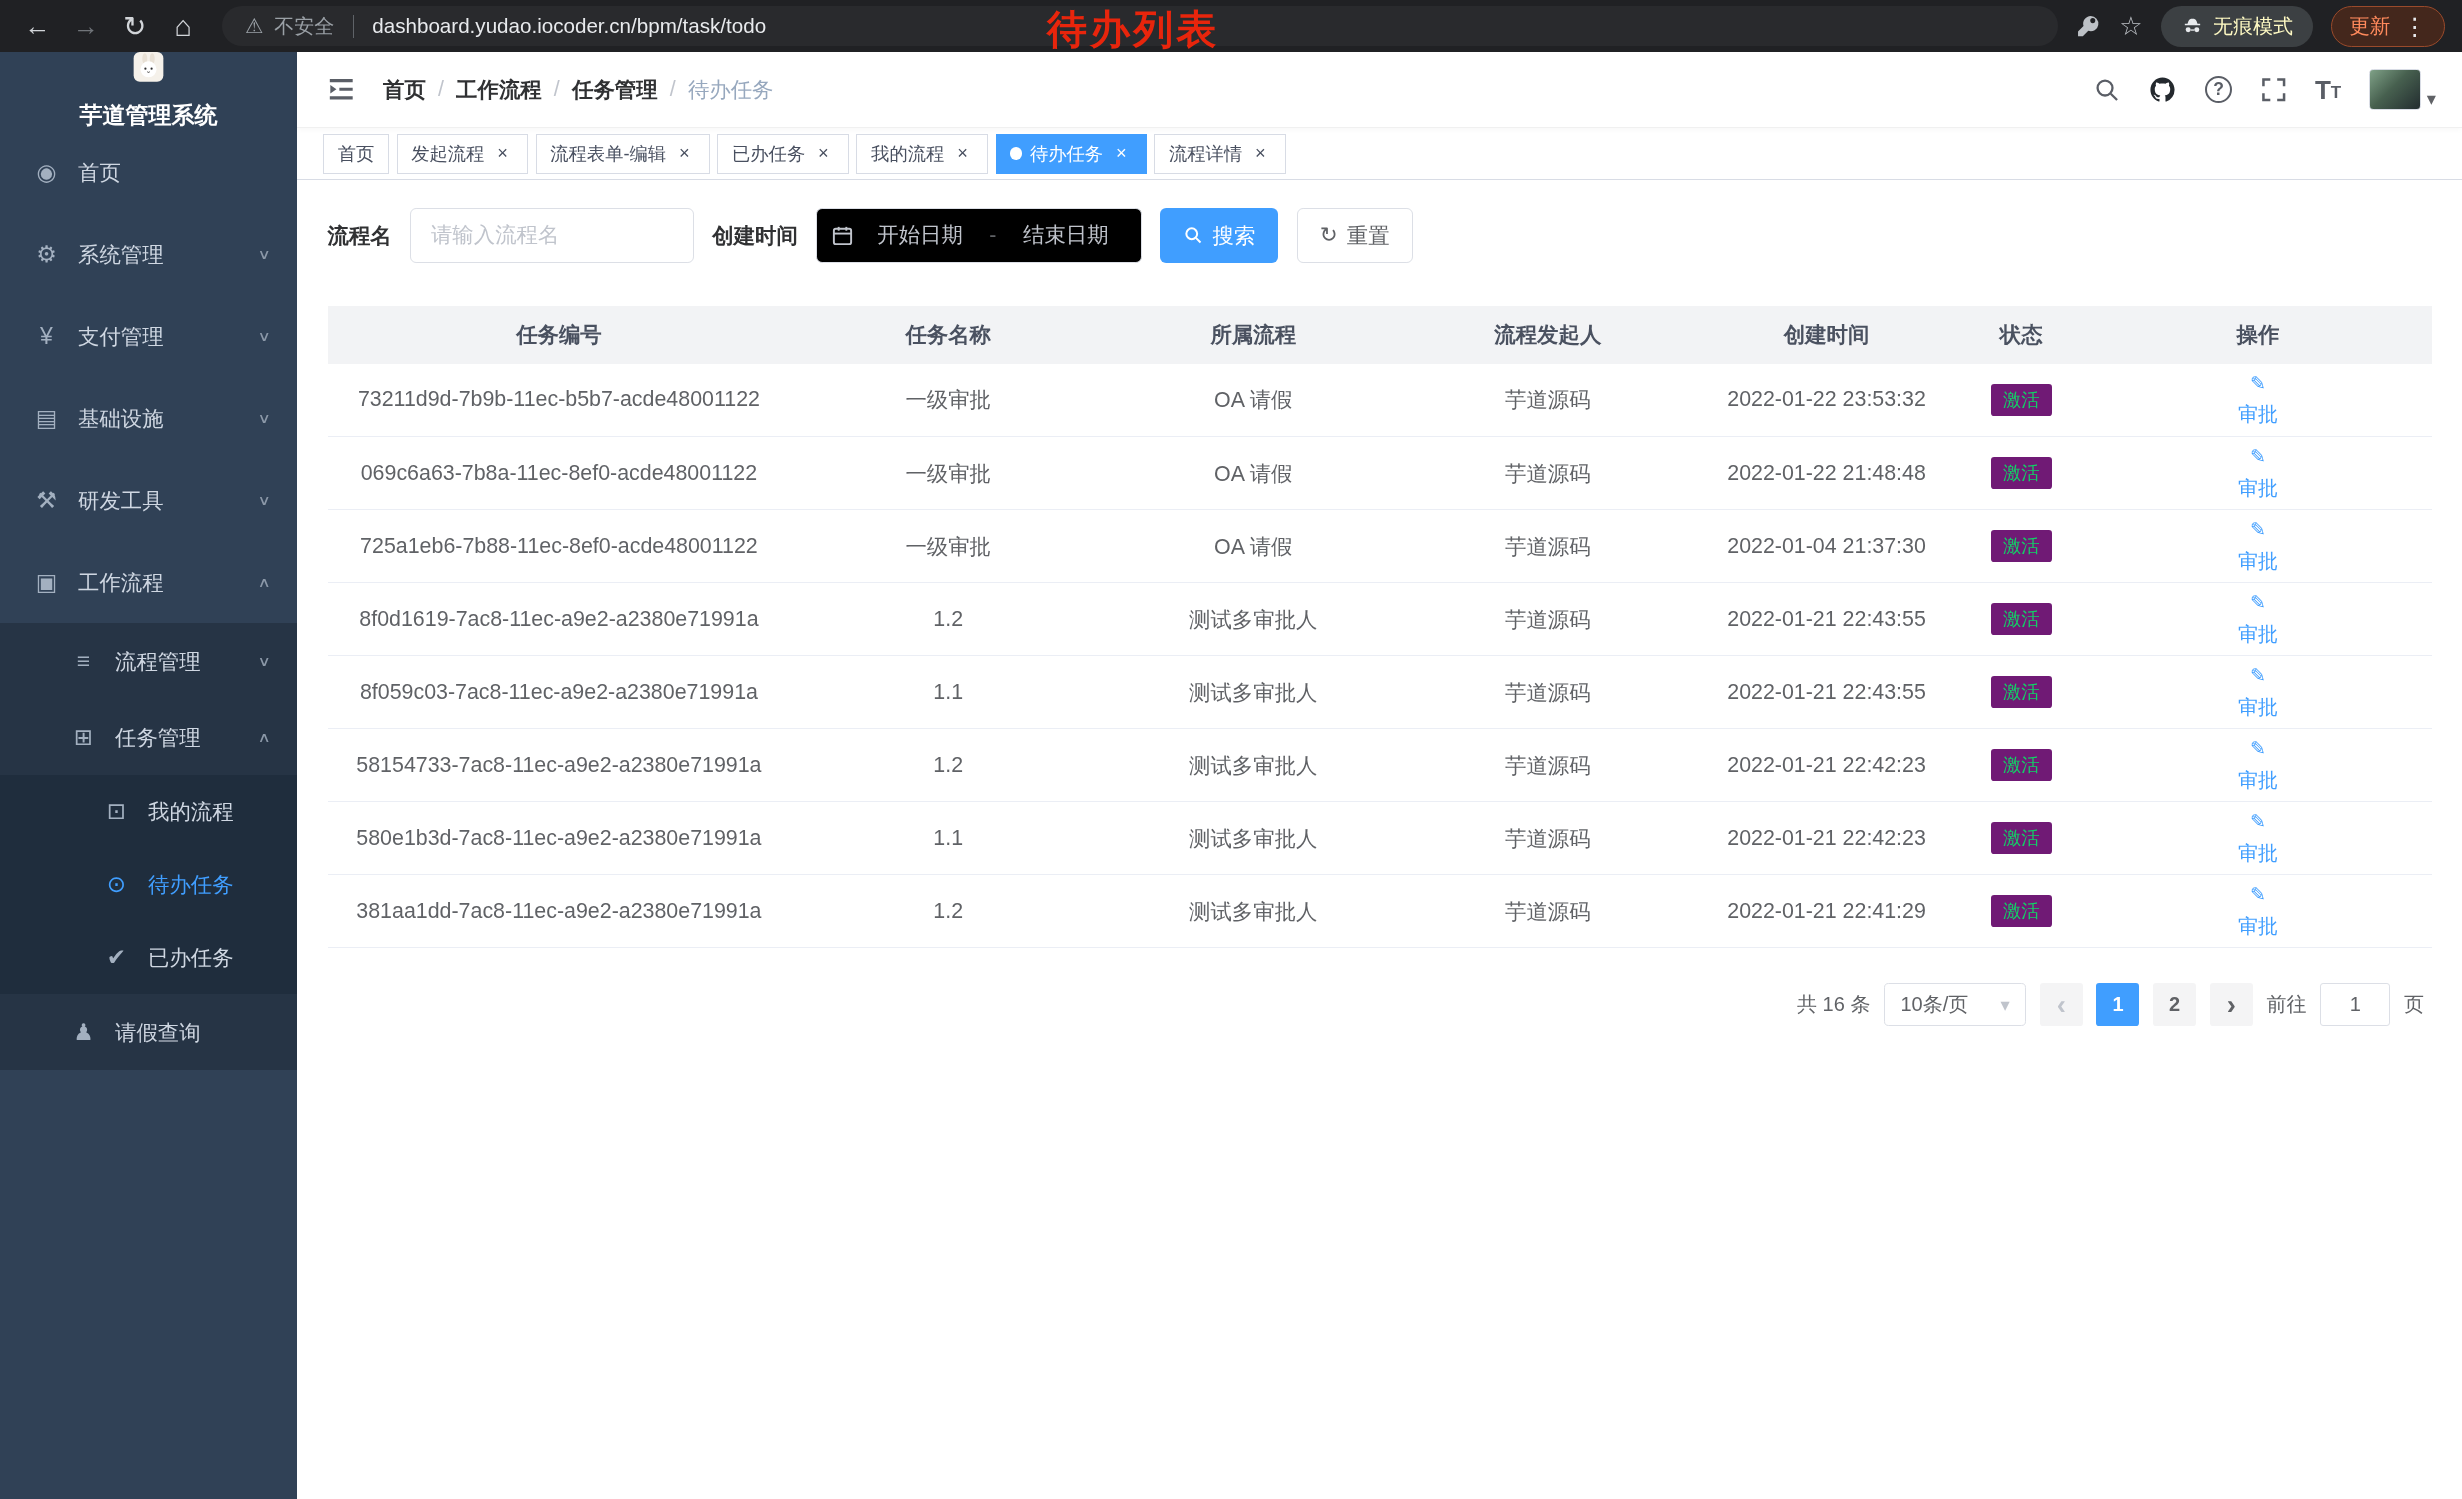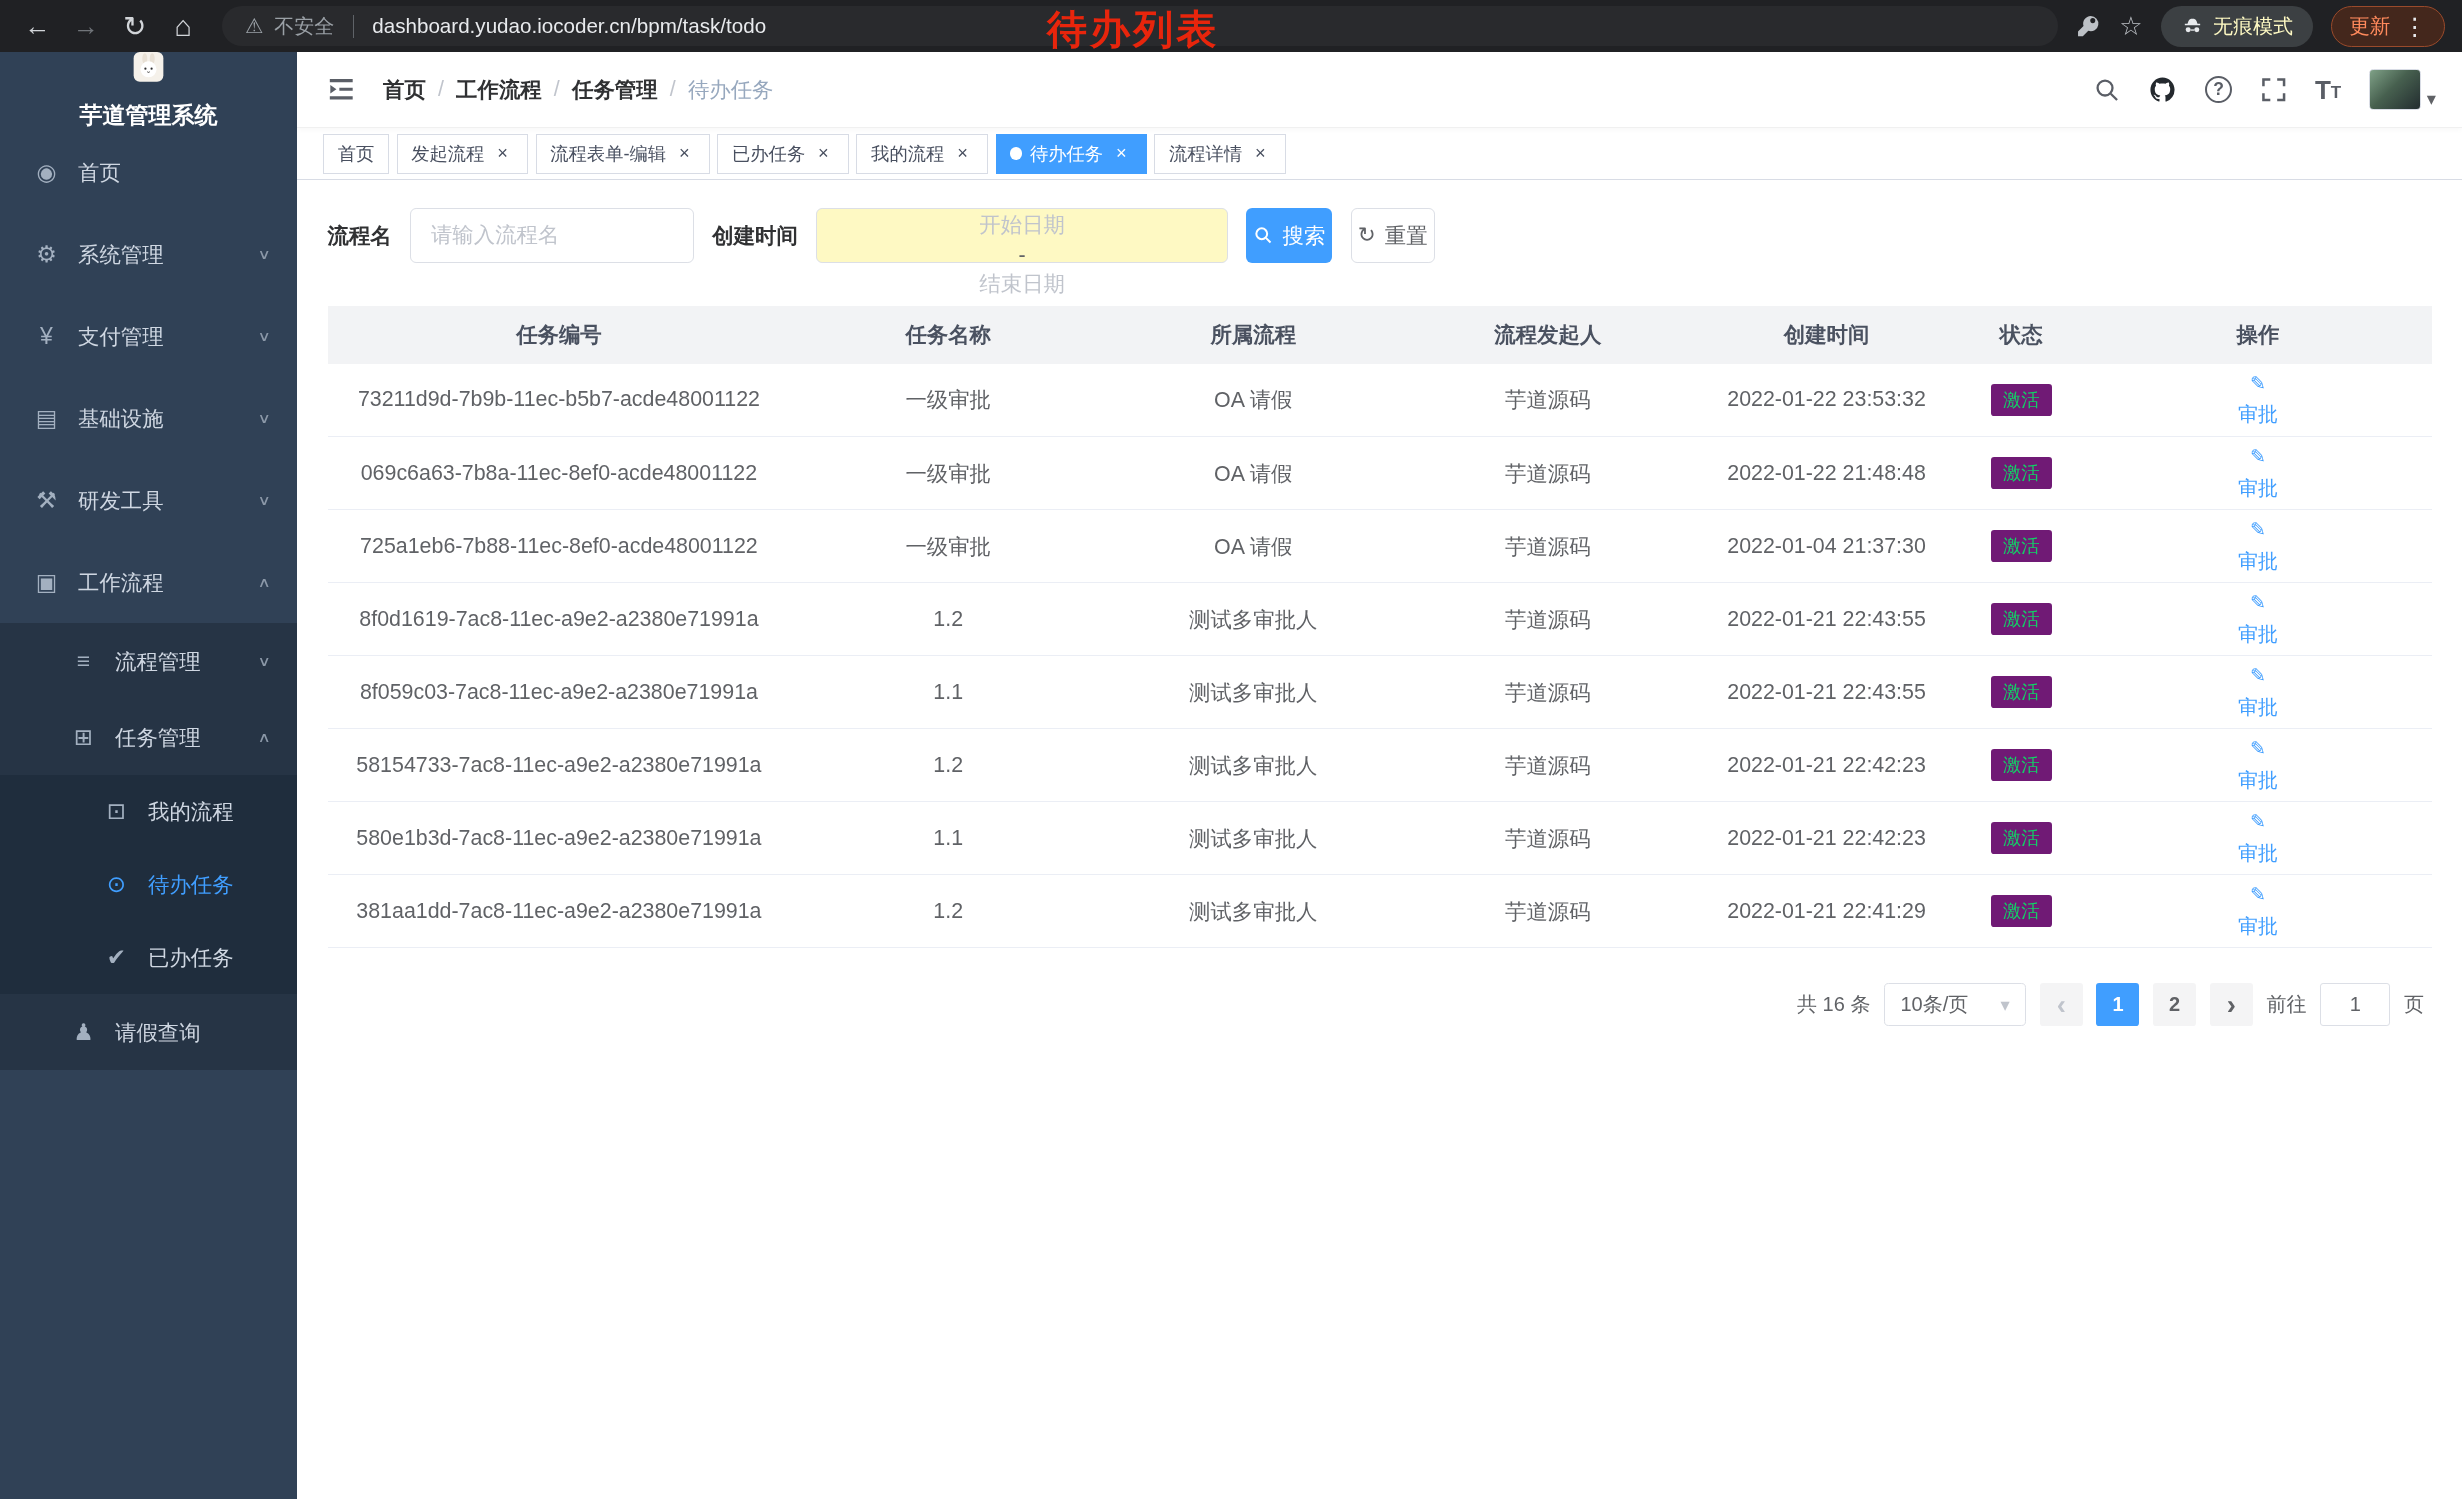--- a/index.html
+++ b/index.html
@@ -72,25 +72,25 @@
   .tab.active{background:#409eff;border-color:#409eff;color:#fff;}
   .tab-close{width:21.4px;height:21.4px;line-height:20px;text-align:center;border-radius:50%;font-size:18.3px;}
   .tab-close::before{content:"×";}
 
   
   .content{flex:1;padding:27.5px 30.5px 0;min-width:0;}
   .filters{display:flex;align-items:center;gap:18.3px;}
   .flabel{font-size:21.4px;color:#303133;font-weight:700;white-space:nowrap;}
   .text-input{width:284px;height:55px;border:1.5px solid #dcdfe6;border-radius:6.1px;padding:0 20px;font-size:21.4px;color:#606266;outline:none;background:#fff;font-family:inherit;}
   .text-input::placeholder{color:#c0c4cc;}
-  .date-range{width:412px;height:55px;border:1.5px solid #dcdfe6;border-radius:6.1px;display:flex;align-items:center;padding:0 13.7px;gap:4.6px;background:#fef9c3;flex-direction:column;}
+  .date-range{width:326px;height:55px;border:1.5px solid #dcdfe6;border-radius:6.1px;display:flex;align-items:center;padding:0 13.7px;gap:4.6px;background:#000000;}
   .date-range input{border:none;outline:none;flex:1;min-width:0;text-align:center;font-size:21.4px;color:#606266;background:transparent;font-family:inherit;}
   .date-range input::placeholder{color:#c0c4cc;}
   .range-sep{color:#606266;font-size:21.4px;padding:0 3.1px;}
-  .btn{height:55px;border-radius:6.1px;display:inline-flex;align-items:center;gap:9.2px;padding:0 6px;font-size:21.4px;cursor:pointer;border:1.5px solid transparent;white-space:nowrap;}
+  .btn{height:55px;border-radius:6.1px;display:inline-flex;align-items:center;gap:9.2px;padding:0 22px;font-size:21.4px;cursor:pointer;border:1.5px solid transparent;white-space:nowrap;}
   .btn-primary{background:#409eff;color:#fff;}
   .btn-plain{background:#fff;border-color:#dcdfe6;color:#606266;}
   .refresh-icon::before{content:"↻";font-size:21.4px;color:#606266;}
 
   
   .task-table{width:100%;border-collapse:collapse;table-layout:fixed;margin-top:43px;}
   .task-table th{background:#f2f3f5;height:58px;font-size:21.4px;color:#4a5160;font-weight:700;text-align:center;white-space:nowrap;overflow:hidden;}
   .task-table td{height:73px;border-bottom:1.5px solid #ebeef5;font-size:21.4px;color:#606266;text-align:center;white-space:nowrap;overflow:hidden;}
   .badge{display:inline-block;background:#701a75;color:#13ce66;font-size:18.3px;padding:6.9px 12.2px;border-radius:3.1px;line-height:1;}
   .approve-link{color:#409eff;font-size:20px;cursor:pointer;display:inline-flex;align-items:center;gap:6.1px;text-decoration:none;flex-direction:column;}

